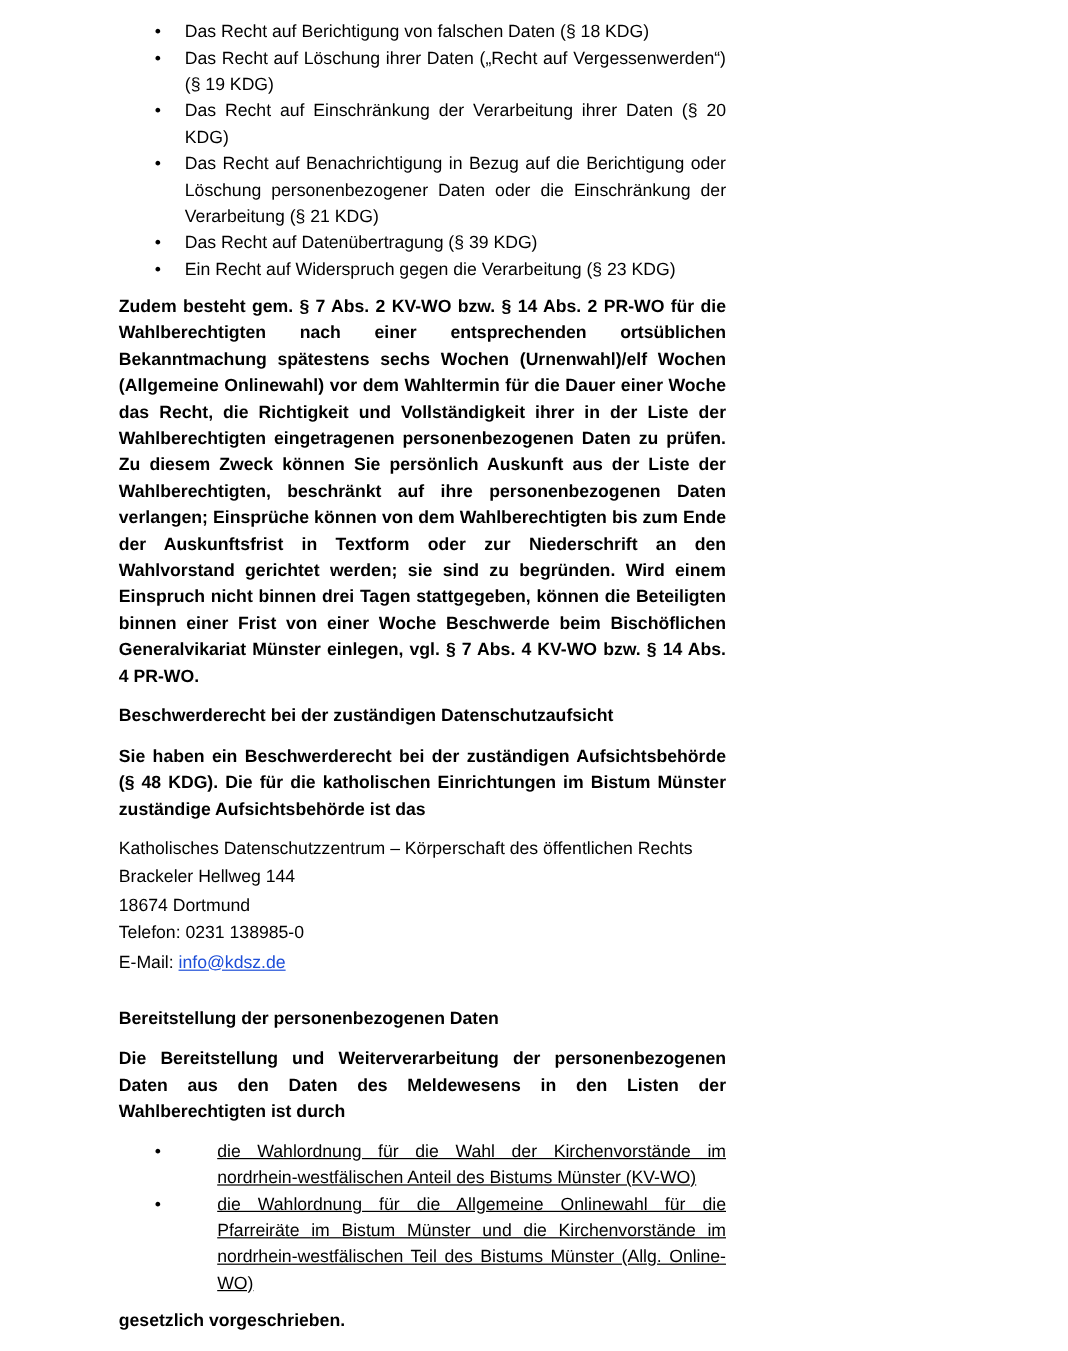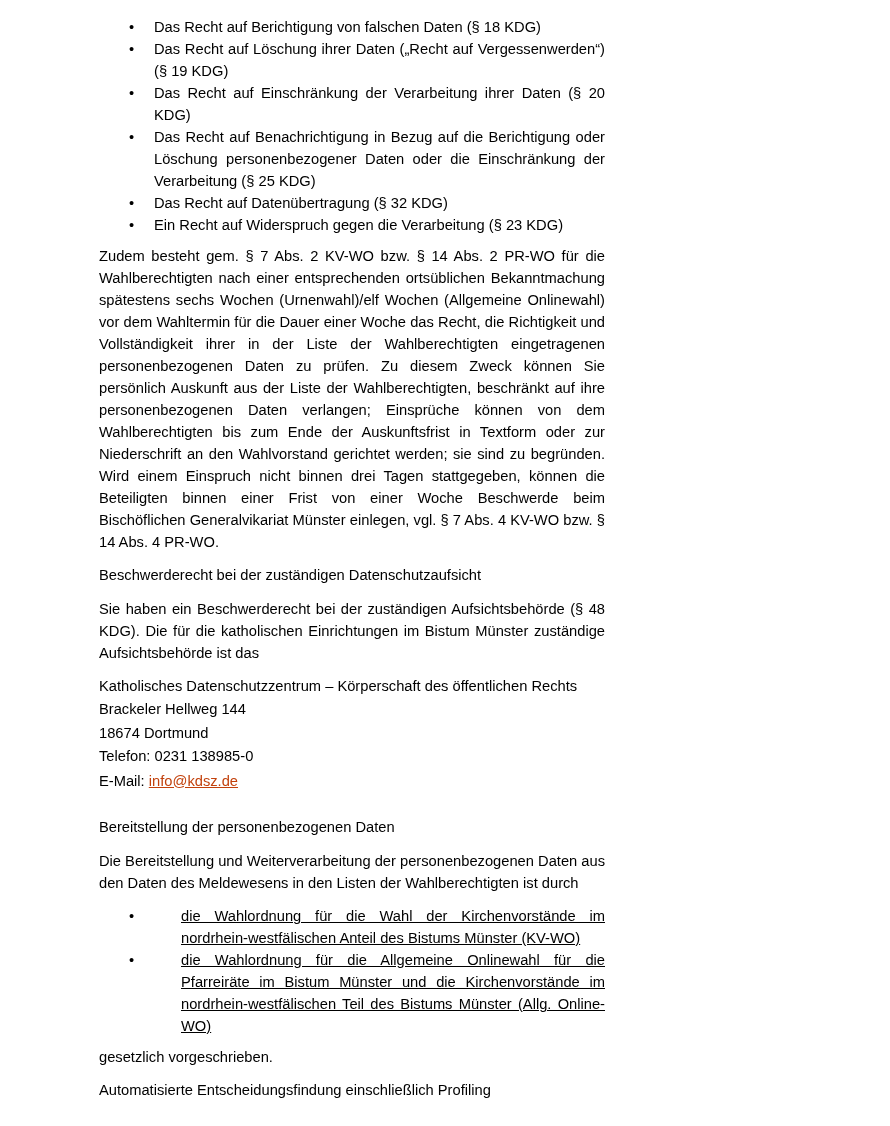--- a/index.html
+++ b/index.html
@@ -14,23 +14,24 @@
   .page {
     width: 708px;
     min-height: 1126px;
     padding: 16px 103px 60px 99px;
     font-size: 14.7px;
     line-height: 22px;
   }
   p.para {
     margin: 0 0 11px 0;
     text-align: justify;
+    font-weight: bold;
   }
   .heading {
-    font-weight: 400;
+    font-weight: 700;
     margin: 0 0 12px 0;
   }
   .heading-spaced {
     margin-top: 23px;
   }
   ul.doc-list {
     list-style: none;
     margin: 0 0 9px 0;
     padding: 0;
   }
@@ -59,39 +60,39 @@
 </style>
 </head>
 <body>
 
 <div class="page">
 
   <ul class="doc-list rights-list">
     <li>Das Recht auf Berichtigung von falschen Daten (§ 18 KDG)</li>
     <li>Das Recht auf Löschung ihrer Daten („Recht auf Vergessenwerden“) (§ 19 KDG)</li>
     <li>Das Recht auf Einschränkung der Verarbeitung ihrer Daten (§ 20 KDG)</li>
-    <li>Das Recht auf Benachrichtigung in Bezug auf die Berichtigung oder Löschung personenbezogener Daten oder die Einschränkung der Verarbeitung (§ 25 KDG)</li>
-    <li>Das Recht auf Datenübertragung (§ 32 KDG)</li>
+    <li>Das Recht auf Benachrichtigung in Bezug auf die Berichtigung oder Löschung personenbezogener Daten oder die Einschränkung der Verarbeitung (§ 21 KDG)</li>
+    <li>Das Recht auf Datenübertragung (§ 39 KDG)</li>
     <li>Ein Recht auf Widerspruch gegen die Verarbeitung (§ 23 KDG)</li>
   </ul>
 
   <p class="para">Zudem besteht gem. § 7 Abs. 2 KV-WO bzw. § 14 Abs. 2 PR-WO für die Wahlberechtigten nach einer entsprechenden ortsüblichen Bekanntmachung spätestens sechs Wochen (Urnenwahl)/elf Wochen (Allgemeine Onlinewahl) vor dem Wahltermin für die Dauer einer Woche das Recht, die Richtigkeit und Vollständigkeit ihrer in der Liste der Wahlberechtigten eingetragenen personenbezogenen Daten zu prüfen. Zu diesem Zweck können Sie persönlich Auskunft aus der Liste der Wahlberechtigten, beschränkt auf ihre personenbezogenen Daten verlangen; Einsprüche können von dem Wahlberechtigten bis zum Ende der Auskunftsfrist in Textform oder zur Niederschrift an den Wahlvorstand gerichtet werden; sie sind zu begründen. Wird einem Einspruch nicht binnen drei Tagen stattgegeben, können die Beteiligten binnen einer Frist von einer Woche Beschwerde beim Bischöflichen Generalvikariat Münster einlegen, vgl. § 7 Abs. 4 KV-WO bzw. § 14 Abs. 4 PR-WO.</p>
 
   <div class="heading">Beschwerderecht bei der zuständigen Datenschutzaufsicht</div>
 
   <p class="para">Sie haben ein Beschwerderecht bei der zuständigen Aufsichtsbehörde (§ 48 KDG). Die für die katholischen Einrichtungen im Bistum Münster zuständige Aufsichtsbehörde ist das</p>
 
   <div class="address">
     <div class="addr-line">Katholisches Datenschutzzentrum – Körperschaft des öffentlichen Rechts</div>
     <div class="addr-line">Brackeler Hellweg 144</div>
     <div class="addr-line">18674 Dortmund</div>
     <div class="addr-line">Telefon: 0231 138985-0</div>
     <div class="addr-line email-line">
       <span>E-Mail:</span>
-      <a class="link" style="color: #c2410c;">info@kdsz.de</a>
+      <a class="link" style="color: #1d4ed8;">info@kdsz.de</a>
     </div>
   </div>
 
   <div class="heading heading-spaced">Bereitstellung der personenbezogenen Daten</div>
 
   <p class="para">Die Bereitstellung und Weiterverarbeitung der personenbezogenen Daten aus den Daten des Meldewesens in den Listen der Wahlberechtigten ist durch</p>
 
   <ul class="doc-list ordnungen-list">
     <li>die Wahlordnung für die Wahl der Kirchenvorstände im nordrhein-westfälischen Anteil des Bistums Münster (KV-WO)</li>
     <li>die Wahlordnung für die Allgemeine Onlinewahl für die Pfarreiräte im Bistum Münster und die Kirchenvorstände im nordrhein-westfälischen Teil des Bistums Münster (Allg. Online-WO)</li>

